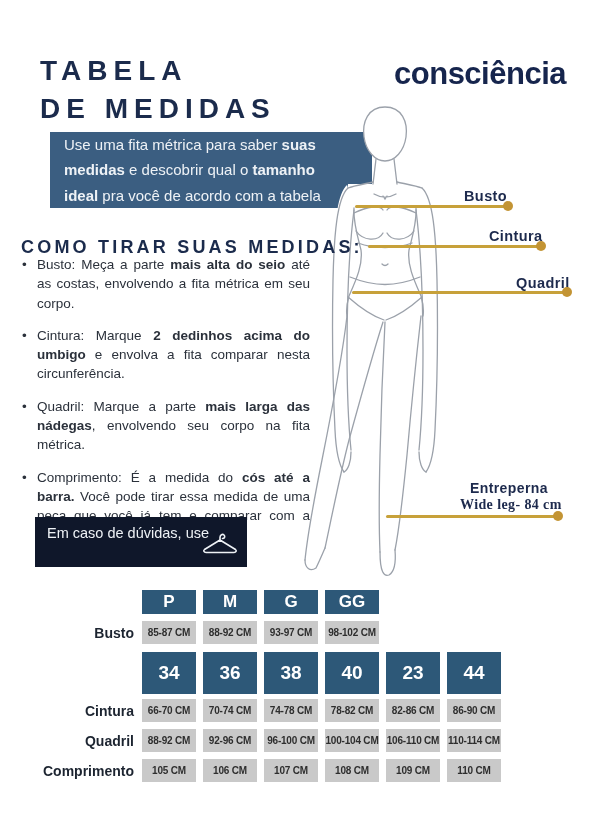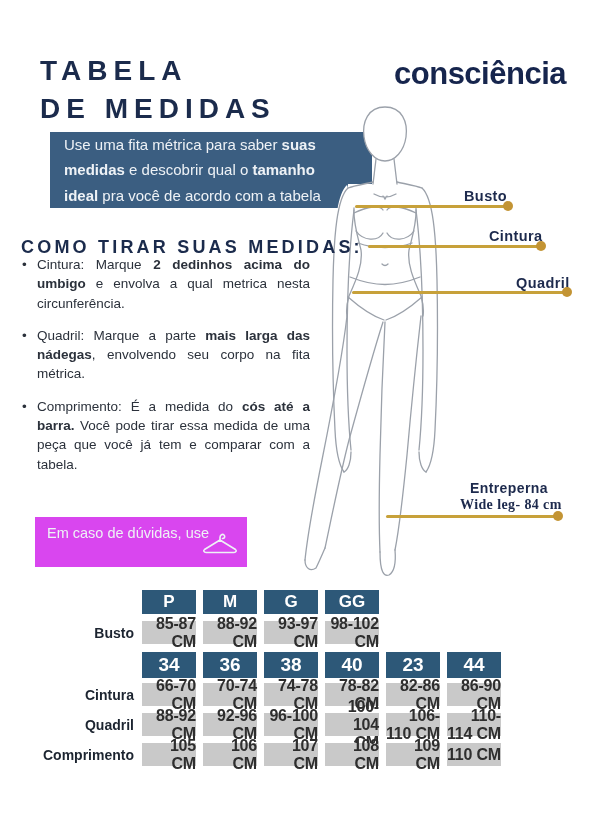--- a/index.html
+++ b/index.html
@@ -22,44 +22,44 @@
   .bold { font-weight:bold; }
   
   .howto-heading { position:absolute; left:21px; top:237px; color:#1b2b4c;
     font-size:18px; font-weight:bold; letter-spacing:3.2px; z-index:4; }
   .bullets { position:absolute; left:20px; top:255px; width:290px; list-style:none; z-index:4; }
   .bullets li { position:relative; padding-left:17px; margin-bottom:13px;
     font-size:13.5px; line-height:19.3px; color:#2b313b; text-align:justify; }
   .bullets li::before { content:"•"; position:absolute; left:2px; top:0; color:#2b313b; }
   
   .help-box { position:absolute; left:35px; top:517px; width:212px; height:50px;
-    background:#d946ef; z-index:4; color:#eef2f6; font-size:14.5px; line-height:20px;
+    background:#0f172a; z-index:4; color:#eef2f6; font-size:14.5px; line-height:20px;
     padding:6px 10px 0 12px; }
   .hanger { position:absolute; right:7px; top:11px; width:40px; height:28px; }
   
   .figure-svg { position:absolute; left:290px; top:100px; width:185px; height:490px; z-index:2; }
   
   .gold-line { position:absolute; height:3px; background:#c7a13a; border-radius:2px; z-index:3; }
   .gold-dot { position:absolute; width:10px; height:10px; border-radius:50%; background:#c39434; z-index:3; }
   .m-label { position:absolute; color:#1d2a4d; font-size:14.5px; font-weight:bold;
     letter-spacing:0.4px; z-index:3; white-space:nowrap; }
   .m-label.small2 { font-size:14px; text-align:right; }
   
   .tables { position:absolute; left:0; top:590px; width:600px; z-index:4; }
   .trow { display:flex; align-items:stretch; }
   .rlabel { width:142px; padding-right:8px; text-align:right; font-size:14px;
     font-weight:bold; color:#1c2430; display:flex; align-items:center; justify-content:flex-end; }
   .hcell { width:54px; margin-right:7px; background:#2d5878; color:#ffffff;
     font-weight:bold; display:flex; align-items:center; justify-content:center; }
   .vcell { width:54px; margin-right:7px; background:#c9c9c9; color:#2e2e2e;
-    font-weight:bold; font-size:16px; letter-spacing:-0.2px;
+    font-weight:bold; font-size:10px; letter-spacing:-0.2px;
     display:flex; align-items:center; justify-content:center;text-align:right; }
   .rowA { height:24px; margin-bottom:7px; } .rowA .hcell { font-size:17px; }
   .rowB { height:23px; margin-bottom:8px; }
-  .rowC { height:26px; margin-bottom:5px; } .rowC .hcell { font-size:19px; }
+  .rowC { height:42px; margin-bottom:5px; } .rowC .hcell { font-size:19px; }
   .rowD,.rowE { height:23px; margin-bottom:7px; }
   .rowF { height:23px; }
 </style>
 </head>
 <body>
 
 <div class="page">
 
   <div class="title">
     <div>TABELA</div>
@@ -124,21 +124,22 @@
   <div class="gold-line" style="left:352px; top:291px; width:214px;"></div>
   <div class="gold-dot" style="left:562px; top:287px;"></div>
 
   <div class="m-label small2" style="left:470px; top:480px;">Entreperna</div>
   <div class="m-label small2" style="left:460px; top:497px;font-family:Liberation Serif, serif;">Wide leg- 84 cm</div>
   <div class="gold-line" style="left:386px; top:515px; width:172px;"></div>
   <div class="gold-dot" style="left:553px; top:511px;"></div>
 
   <div class="howto-heading">COMO TIRAR SUAS MEDIDAS:</div>
   <ul class="bullets">
-    <li><span>Cintura: Marque </span><span class="bold">2 dedinhos acima do umbigo</span><span> e envolva a qual metrica nesta circunferência.</span></li>
+    <li><span>Busto: Meça a parte </span><span class="bold">mais alta do seio</span><span> até as costas, envolvendo a fita métrica em seu corpo.</span></li>
+    <li><span>Cintura: Marque </span><span class="bold">2 dedinhos acima do umbigo</span><span> e envolva a fita comparar nesta circunferência.</span></li>
     <li><span>Quadril: Marque a parte </span><span class="bold">mais larga das nádegas</span><span>, envolvendo seu corpo na fita métrica.</span></li>
     <li><span>Comprimento: É a medida do </span><span class="bold">cós até a barra.</span><span> Você pode tirar essa medida de uma peça que você já tem e comparar com a tabela.</span></li>
   </ul>
 
   <div class="help-box">
     <div>Em caso de dúvidas, use</div>
     <svg class="hanger" viewBox="0 0 40 28">
       <path d="M20 12 V9.5 C20 7 22.5 5.5 24 7 C25.5 8.5 24.5 10.5 22.5 10.5" fill="none" stroke="#eef2f6" stroke-width="1.6" stroke-linecap="round"></path>
       <path d="M20 12 L4.5 21.5 C3 22.8 4 24.5 6 24.5 L34 24.5 C36 24.5 37 22.8 35.5 21.5 Z" fill="none" stroke="#eef2f6" stroke-width="1.6" stroke-linejoin="round"></path>
     </svg>

